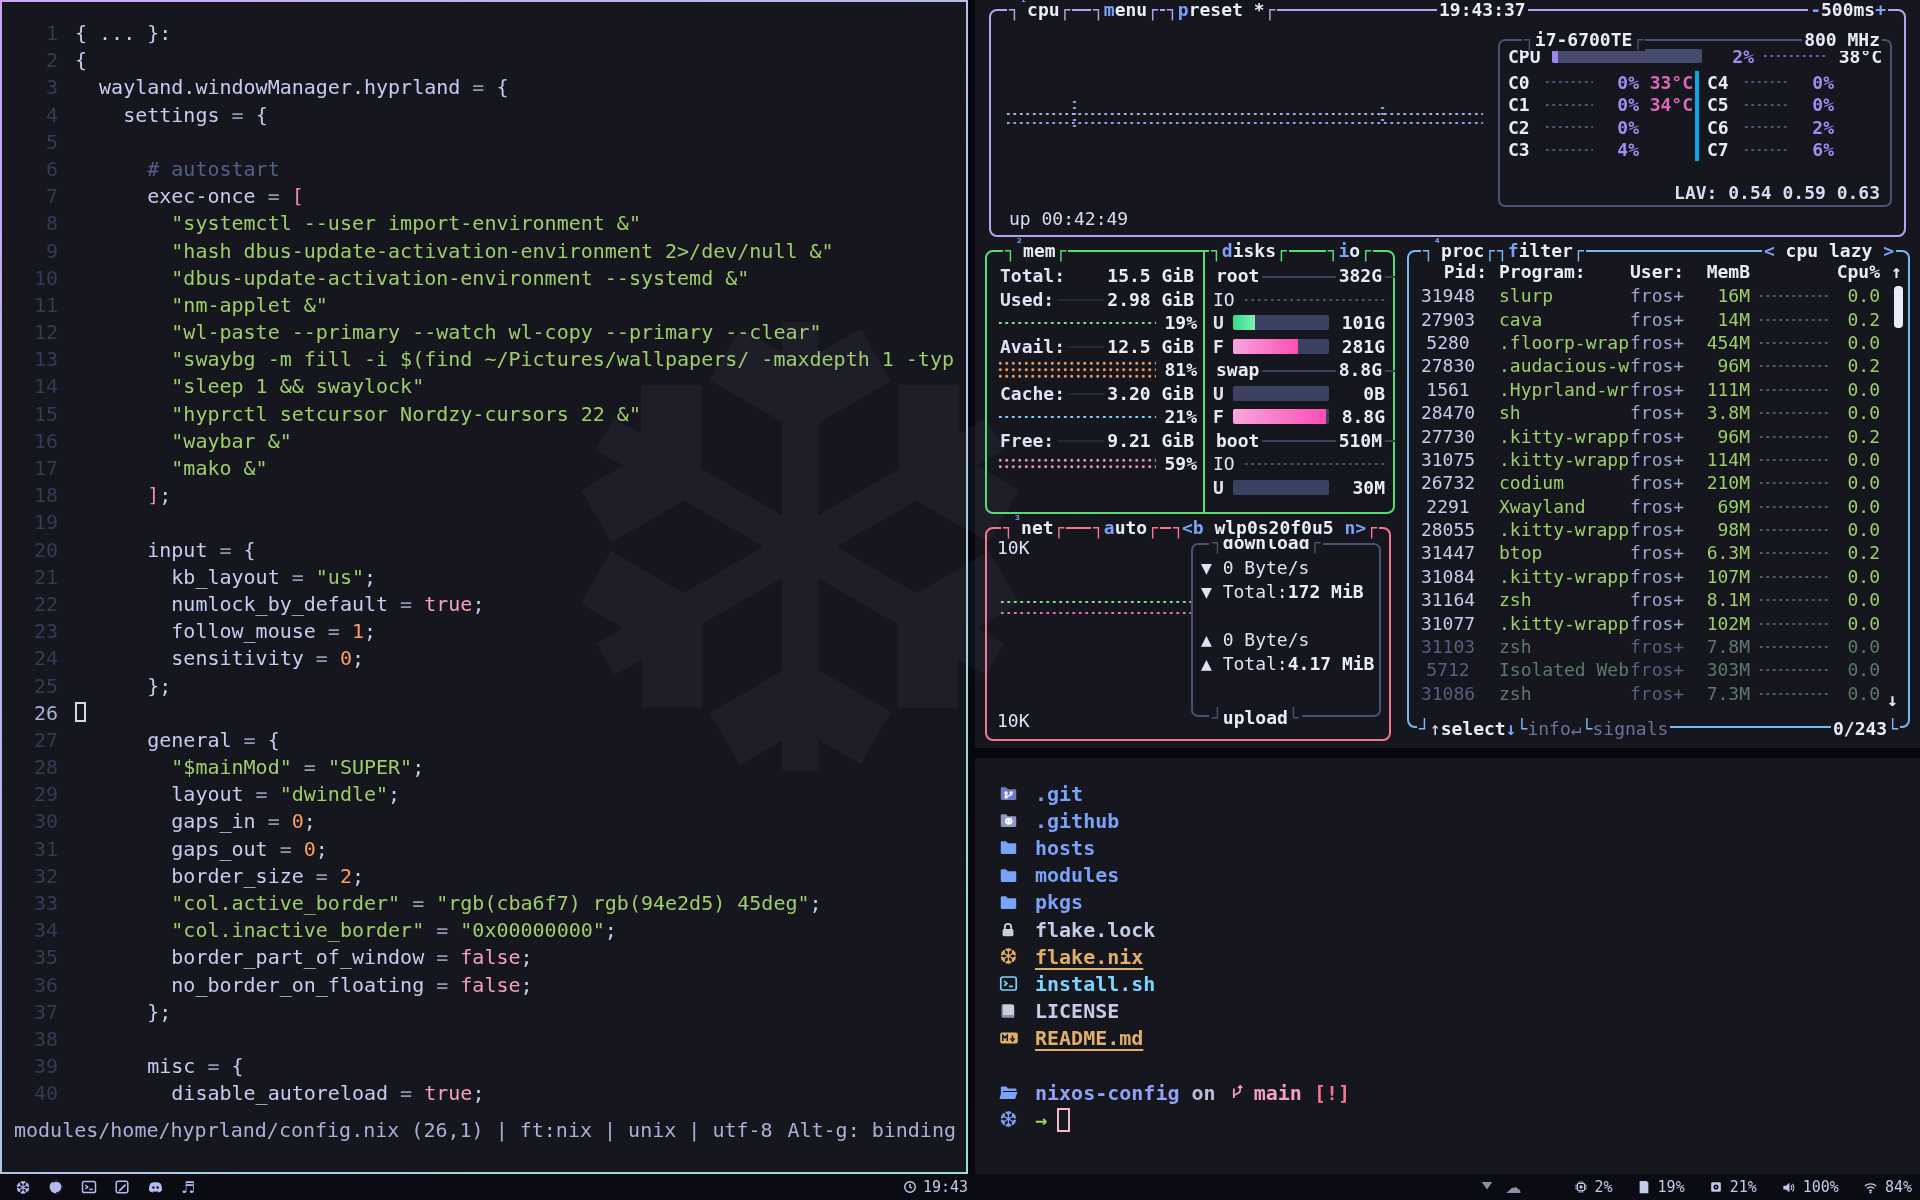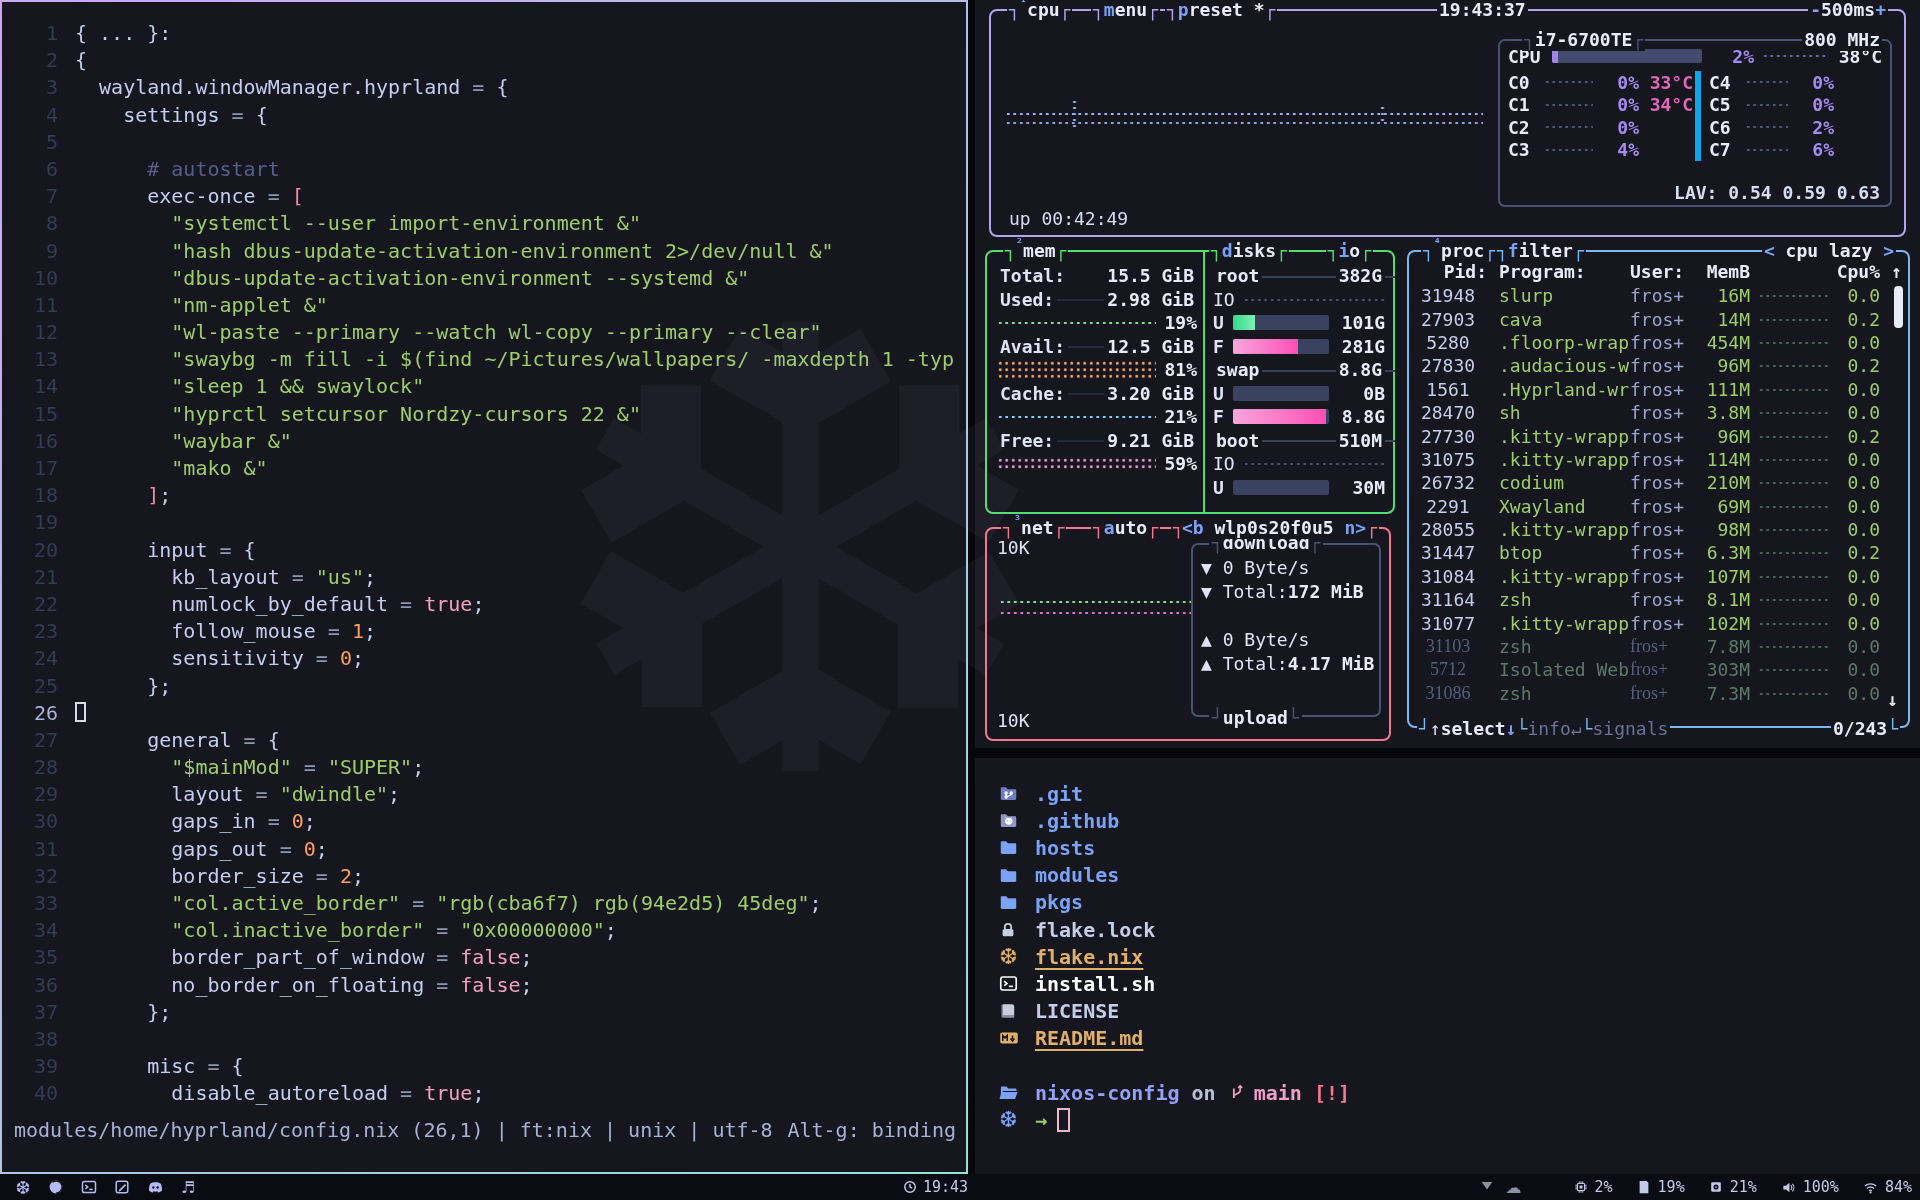--- a/index.html
+++ b/index.html
@@ -73,21 +73,21 @@
                border:2px solid #4a5173; border-radius:7px; }
   .cpu-row { display:flex; align-items:center; height:26px; padding:4px 8px 0 8px; }
   .cpu-row .lbl { width:44px; color:#e8ebf8; font-weight:bold; }
   .cpu-row .track { width:150px; height:14px; background:#444b6e; border-radius:2px; position:relative; overflow:hidden; }
   .cpu-row .track i { position:absolute; left:0; top:0; bottom:0; width:4%; background:#9d86e8; }
   .cpu-row .pct { width:52px; text-align:right; color:#a48bf0; font-weight:bold; }
   .cpu-row .cdots { width:64px; height:6px; margin-left:8px; color:#8a77d8; opacity:.75; }
   .cpu-row .tmp { flex:1; text-align:right; color:#e8ebf8; font-weight:bold; }
   .cores { display:flex; margin-top:4px; }
   .cores-col { width:50%; padding:0 2px 0 8px; }
-  .cores-col.r { border-left:6px solid #0ea5e9; }
+  .cores-col.r { border-left:4px solid #0ea5e9; }
   .core-row { display:flex; align-items:center; height:22.5px; }
   .core-row .cn { width:36px; color:#e8ebf8; font-weight:bold; }
   .core-row .cd { flex:1; height:6px; margin-right:6px; color:#565f89; opacity:.85; }
   .core-row .cp { width:40px; text-align:right; color:#a48bf0; font-weight:bold; }
   .core-row .ct { width:54px; text-align:right; color:#e068b8; font-weight:bold; }
   .core-row .ct:empty { width:54px; }
   .lav { position:absolute; right:10px; bottom:2px; color:#d7dcf2; font-weight:bold; white-space:pre; }
 
   
   .mem-col { position:absolute; left:10px; top:12px; width:200px; }
@@ -133,35 +133,35 @@
   .prow { display:flex; align-items:center; height:23.4px; padding-right:6px; }
   .cpid { width:78px; text-align:right; white-space:pre; }
   .cprog { flex:1; margin-left:12px; white-space:pre; overflow:hidden; }
   .cuser { width:64px; }
   .cmem { width:56px; text-align:right; }
   .cdotcol { width:72px; height:5px; margin-left:8px; color:#4f6a5e; opacity:.9; }
   .ccpu { width:50px; text-align:right; }
   .carrow { width:22px; text-align:right; }
   .prow .cpid { color:#c6cdea;text-align:center; } .prow .cprog { color:#9ece6a; } .prow .cuser { color:#9aa5ce; }
   .prow .cmem, .prow .ccpu { color:#9ece6a; }
-  .prow.dim .cpid,.prow.dim .cuser { color:#565f82;font-family:Liberation Serif, serif; }
+  .prow.dim .cpid,.prow.dim .cuser { color:#565f82; }
   .prow.dim .cprog,.prow.dim .cmem,.prow.dim .ccpu { color:#5c7a68; }
   .scrollbar { position:absolute; right:5px; top:34px; width:9px; height:42px; background:#e8ebf8; border-radius:4px; }
   .more-arrow { position:absolute; right:10px; bottom:16px; color:#e8ebf8; font-weight:bold; }
   .pfoot { position:absolute; bottom:-13px; left:8px; right:8px; display:flex;
            justify-content:space-between; z-index:3; }
   .pfoot .grp { display:flex; align-items:center; background:#16161f; padding:0 2px; white-space:pre; }
 
   
   .term { padding:22px 0 0 24px; font-size:20px; font-weight:bold; }
   .frow { display:flex; align-items:center; height:27.2px; }
   .ficon { width:36px; display:flex; align-items:center; }
   .ficon svg { display:block; }
   .glyph { font-family:"DejaVu Sans", sans-serif; }
-  .fc-blue{color:#7aa2f7} .fc-white{color:#c6cdea} .fc-yellow{color:#e0af68} .fc-green{color:#ffffff}
+  .fc-blue{color:#7aa2f7} .fc-white{color:#c6cdea} .fc-yellow{color:#e0af68} .fc-green{color:#7dd3fc}
   .fl-underline { text-decoration:underline; text-underline-offset:4px; }
   .prompt-row { display:flex; align-items:center; height:27.2px; white-space:pre; }
   .p-dir{color:#92a0f5} .p-on{color:#b8bed8} .p-branch{color:#f0a0c8} .p-flags{color:#f7768e}
   .p-arrow{color:#9ece6a} .p-snow{color:#7aa2f7; font-size:22px;}
   .termcursor { display:inline-block; width:13px; height:24px; border:2px solid #f0b8c8; margin-left:10px; }
 
   
   .taskbar { position:absolute; left:0; right:0; bottom:0; height:26px; background:#0b0b13;
              display:flex; align-items:center; font-size:15px; color:#c3c9e8; }
   .tb-launchers { display:flex; align-items:center; gap:15px; margin-left:14px; color:#b6baf2; }

